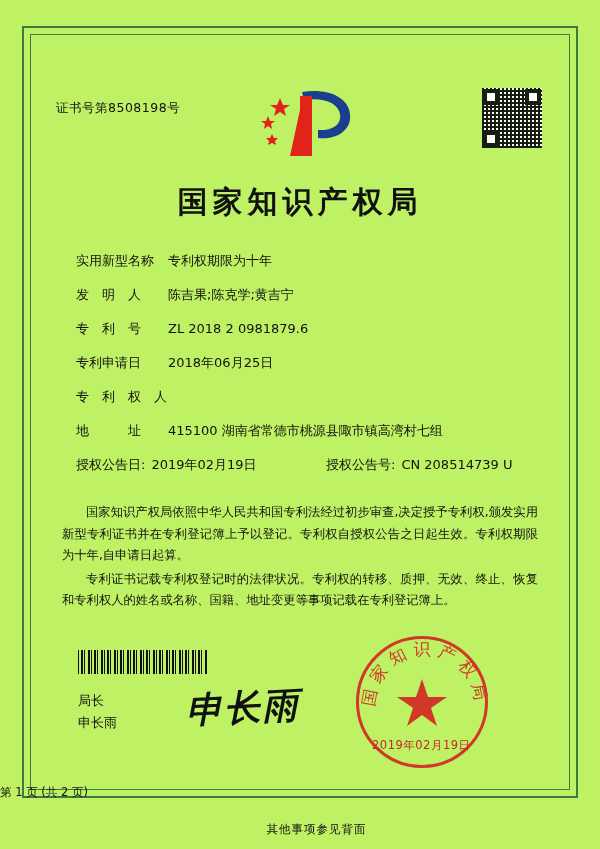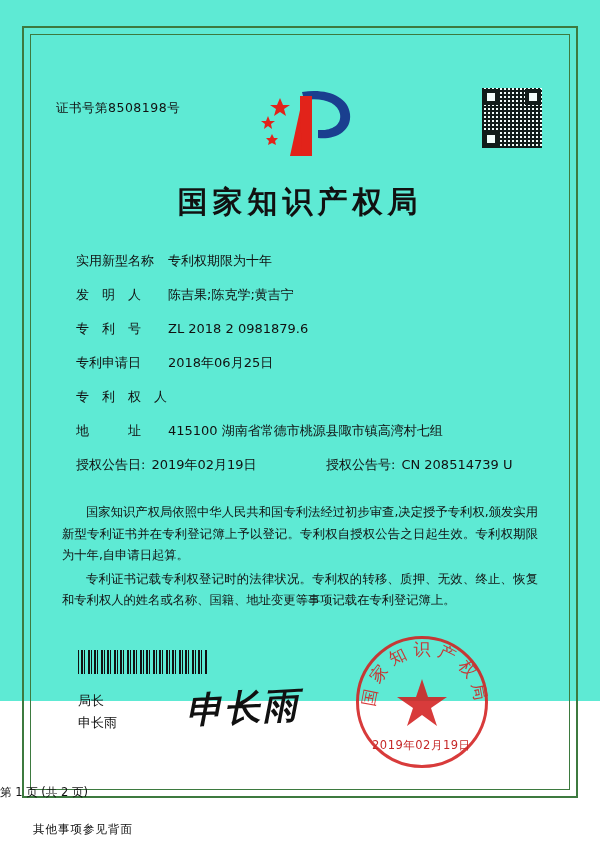--- a/index.html
+++ b/index.html
@@ -13,22 +13,22 @@
     font-family: "DejaVu Sans", "Liberation Sans", sans-serif;
     color: #1a1a1a;
     position: relative;
     overflow: hidden;
   }
 
   .page {
     position: absolute;
     left: 0; top: 0;
     width: 600px;
-    height: 701px;
-    background: #5eead4;
+    height: 849px;
+    background: #bef264;
   }
 
   
   .border-outer {
     position: absolute;
     left: 22px; top: 26px;
     width: 556px; height: 772px;
     border: 2px solid #3d7a3f;
     box-sizing: border-box;
   }
@@ -217,20 +217,21 @@
   .page-no {
     position: absolute;
     left: 0; right: 0; top: 785px;
     text-align: left;
     font-size: 11.5px;
     color: #111;
   }
   .footnote {
     position: absolute;
     left: 0; right: 0; top: 822px;
+    text-align: center;
     font-size: 11.5px;
     color: #111;
     letter-spacing: 1px;
     padding-left: 33px;
   }
 </style>
 </head>
 <body>
 
 <div class="page">

